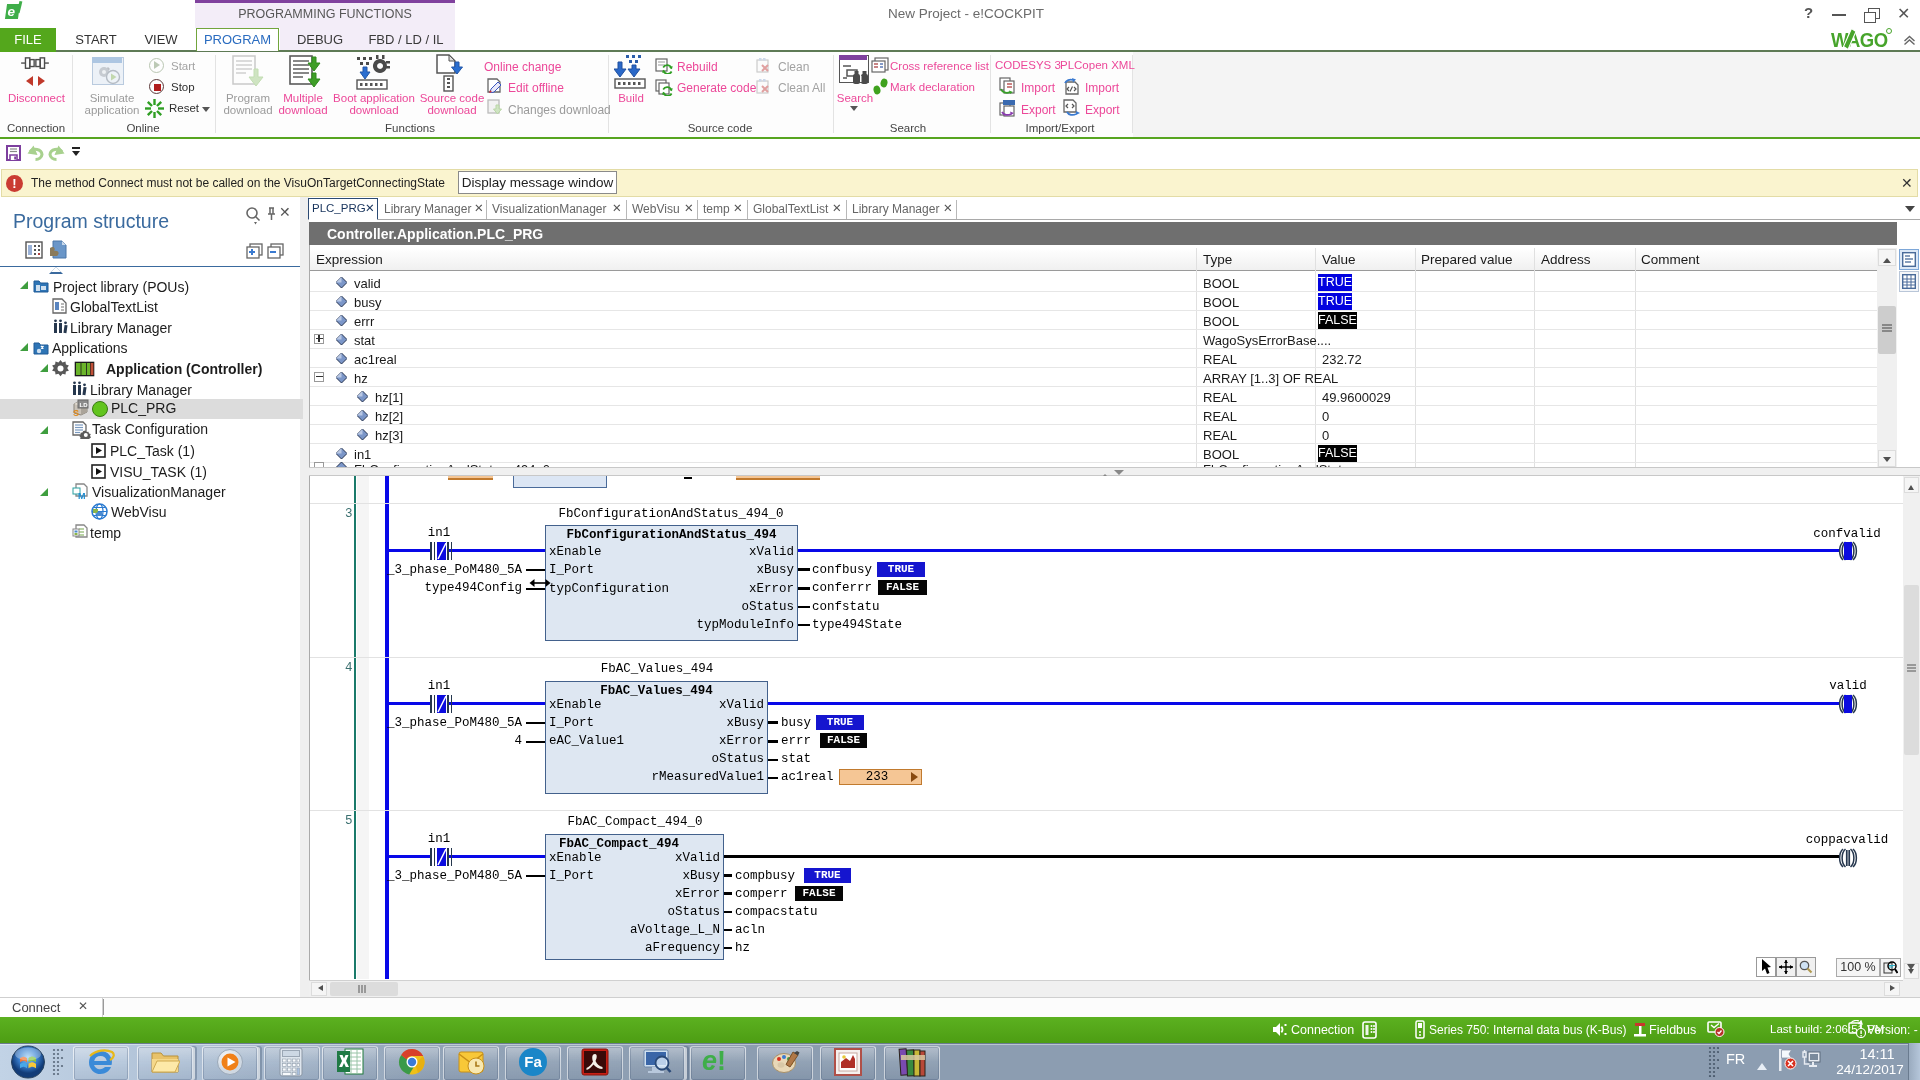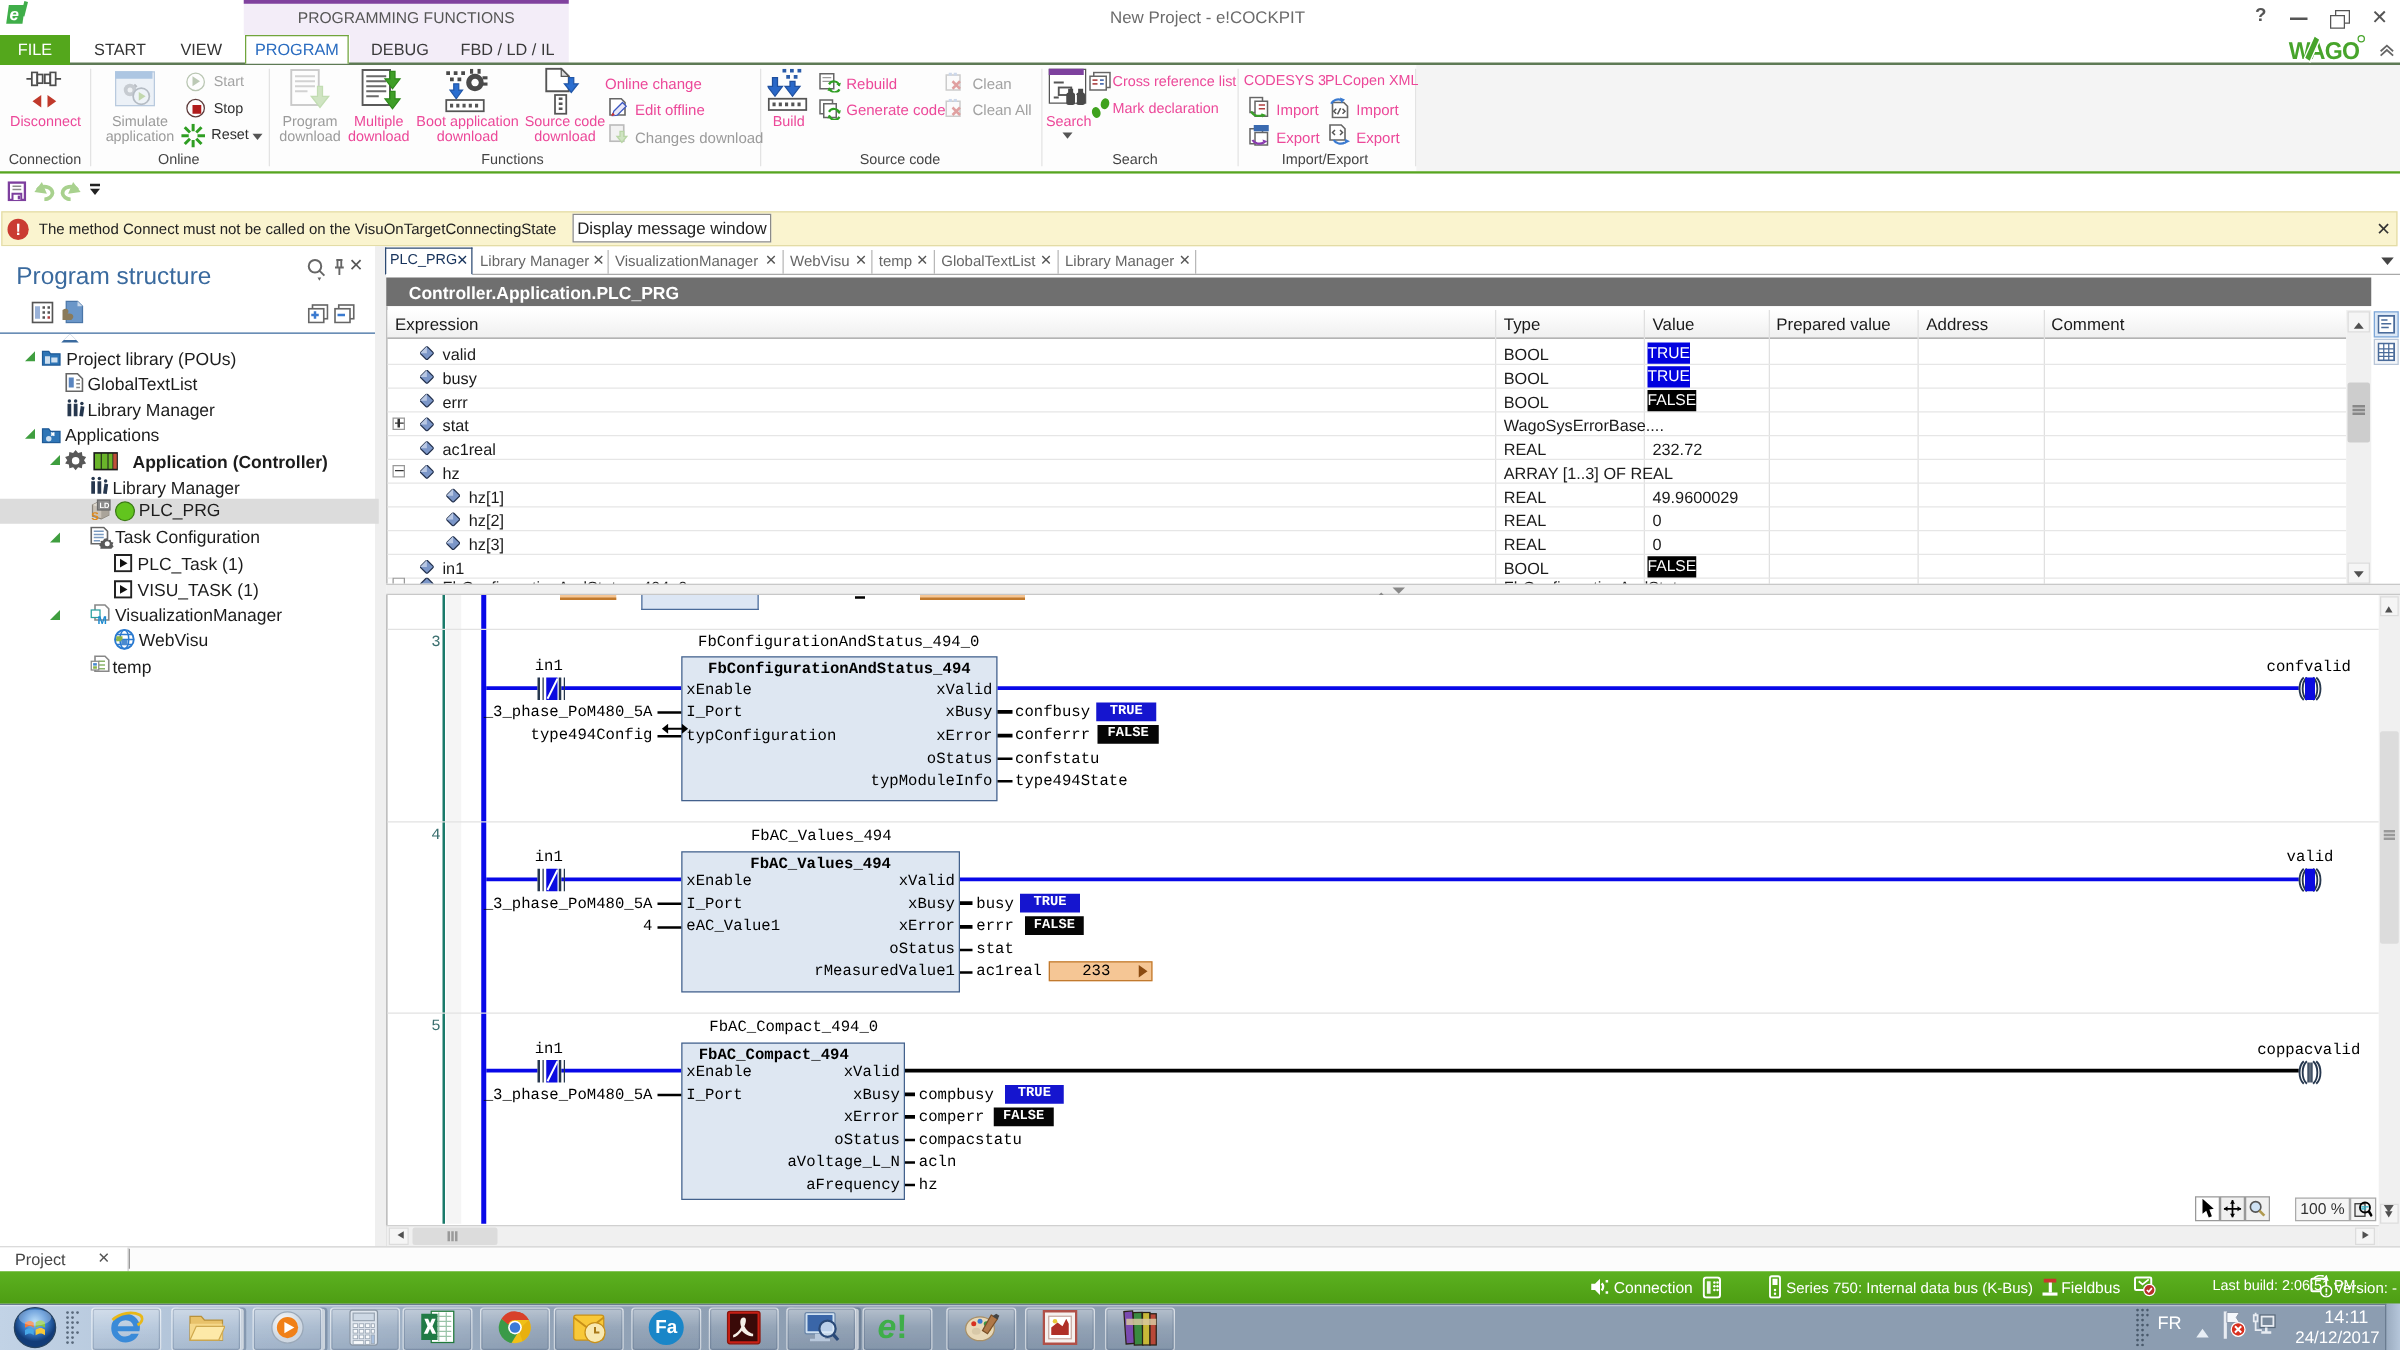--- a/index.html
+++ b/index.html
@@ -930,21 +930,21 @@
         <path d="M12 9 l2.5 4" stroke="#000" stroke-width="2"></path>
         <path d="M6 5.5 h6 M6 7 h4" stroke="#2ab0c8" stroke-width="1"></path>
       </svg>
 <div class="abs" style="left:1907px;top:964px;width:0;height:0;border:4.5px solid transparent;border-top:6px solid #555;"></div>
 </div>
 
 <div id="bottom">
 
 <div class="abs" style="left:0;top:997px;width:1920px;height:20px;background:#fcfcfc;border-top:1px solid #cfcfcf;box-sizing:border-box;"></div>
 <div class="abs" style="left:0;top:998px;width:103px;height:19px;background:#fff;border-right:1px solid #cfcfcf;box-sizing:border-box;"></div>
-<div class="abs" style="left:12px;top:1000px;font-size:13px;color:#444;">Project</div>
+<div class="abs" style="left:12px;top:1000px;font-size:13px;color:#444;">Connect</div>
 <div class="abs" style="left:78px;top:999px;font-size:12px;color:#555;">✕</div>
 <div class="abs" style="left:103px;top:999px;width:1px;height:16px;background:#999;"></div>
 
 <div class="abs" style="left:0;top:1017px;width:1920px;height:26px;background:linear-gradient(#5cb120,#4d9d13);"></div>
 <svg class="abs" style="left:1272px;top:1022px;" width="16" height="15" viewBox="0 0 16 15">
         <g fill="#fff">
           <path d="M1 5 h3 l4-4 v13 l-4-4 h-3z"></path>
           <path d="M10 4 a5 5 0 0 1 0 7 l-1.4-1.4 a3 3 0 0 0 0-4.2z"></path>
           <rect x="12.5" y="2" width="2" height="2"></rect>
           <rect x="12.5" y="11" width="2" height="2"></rect>

